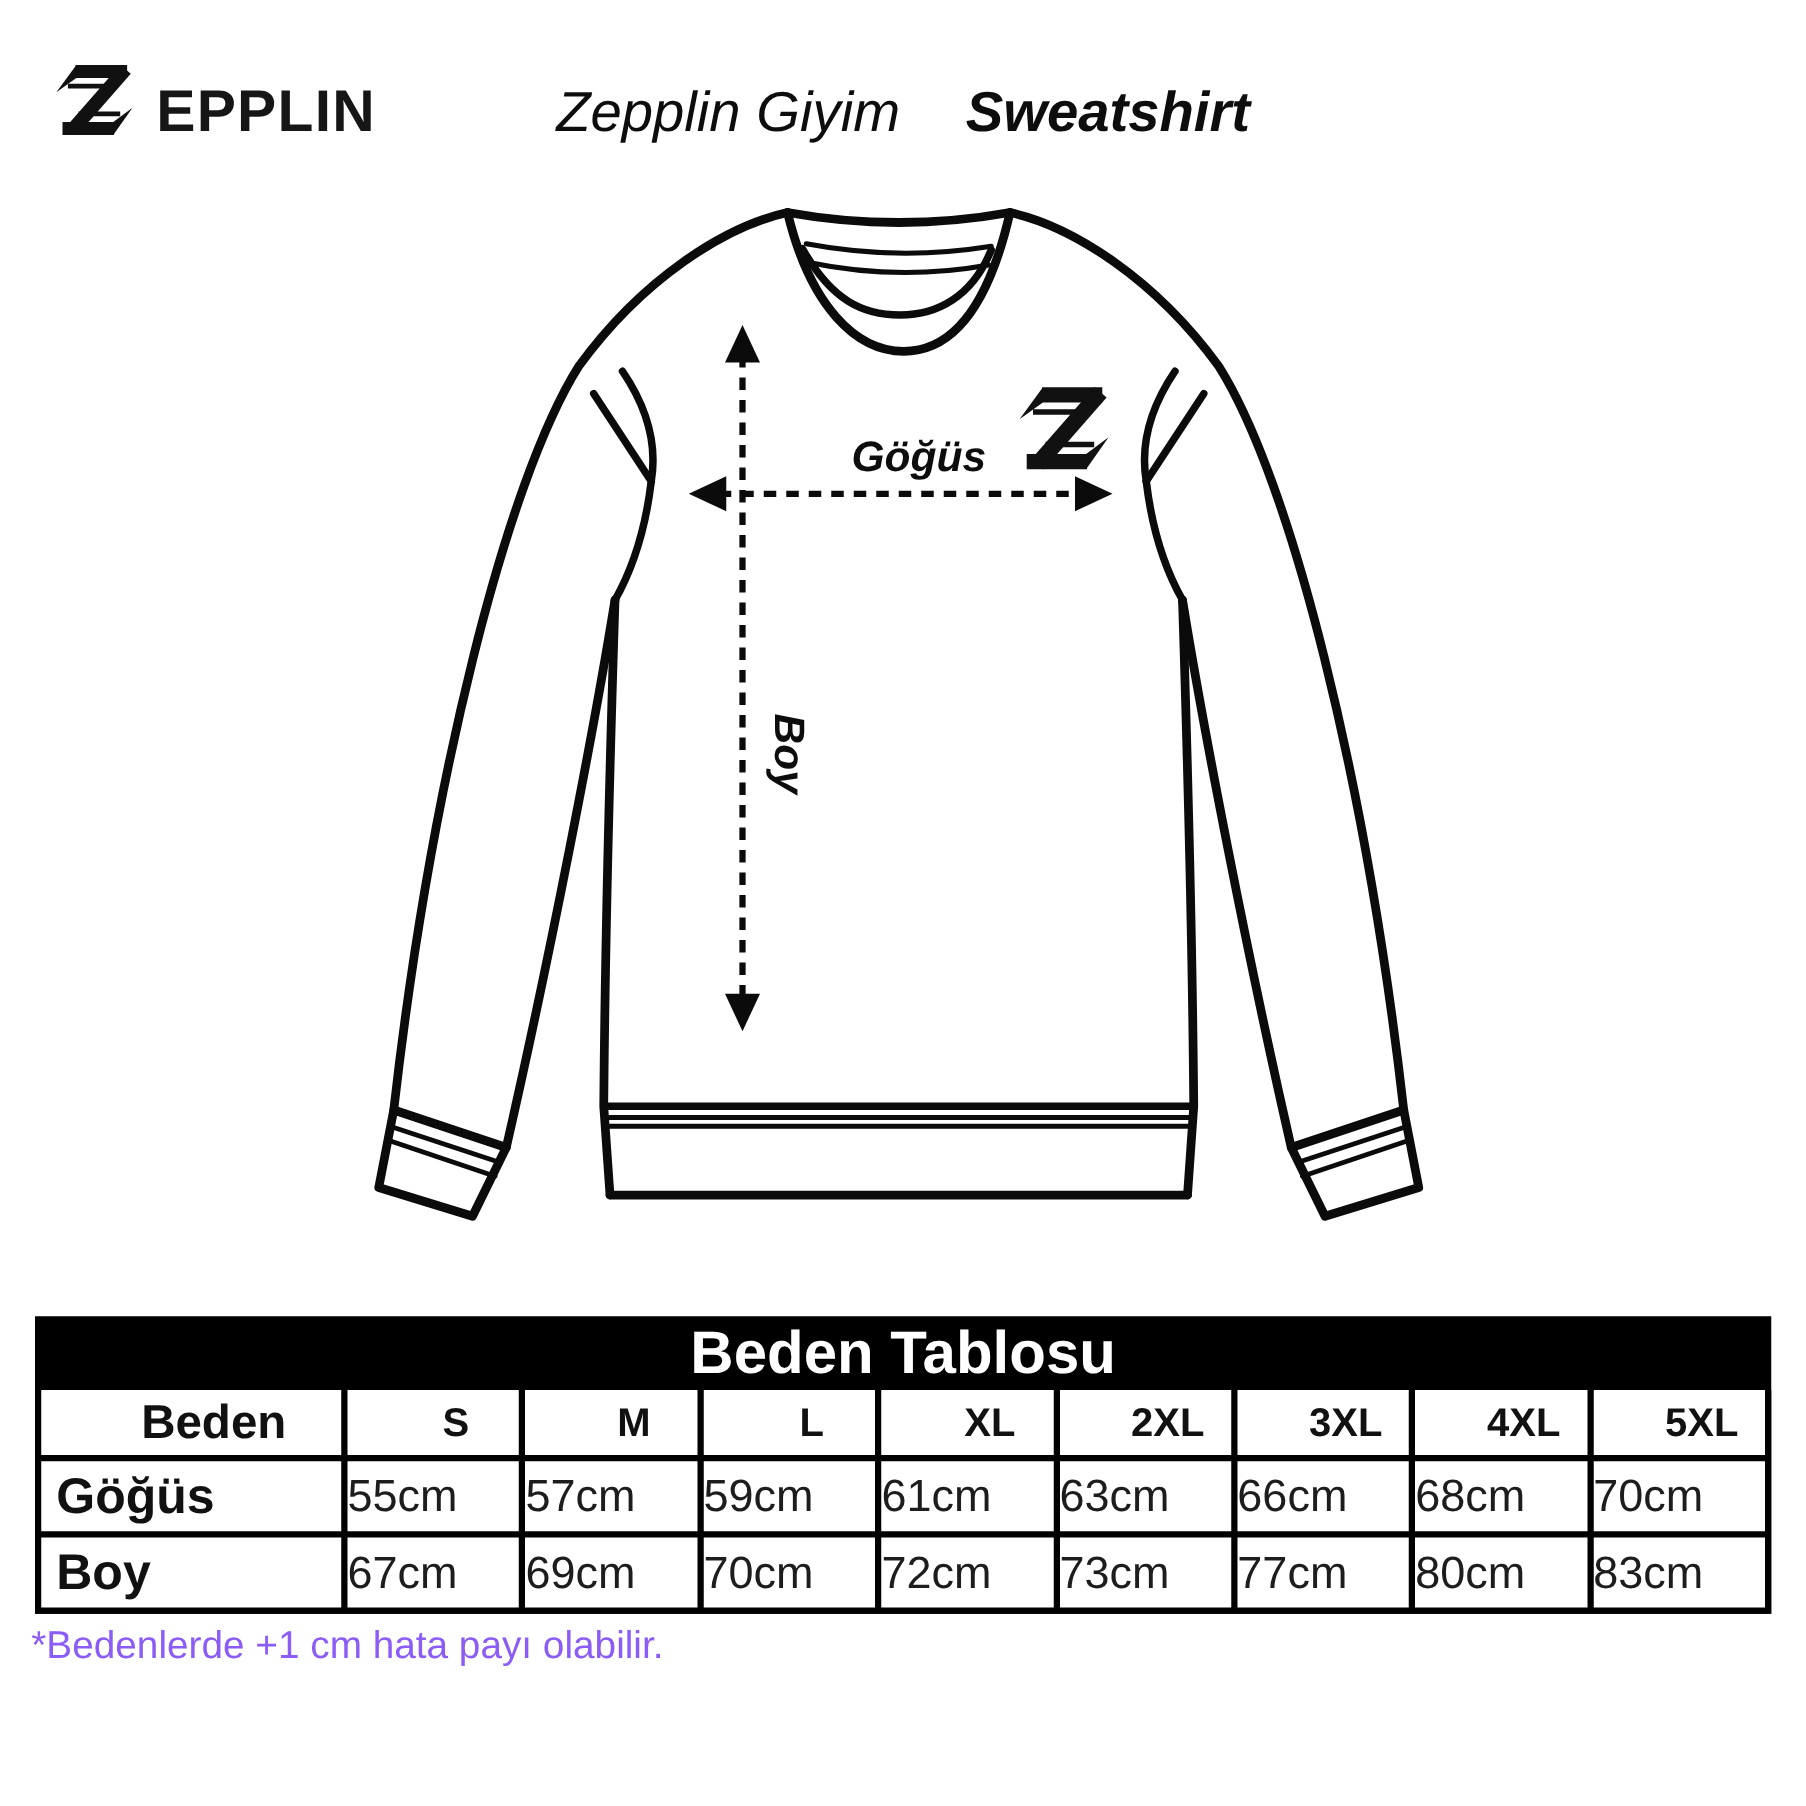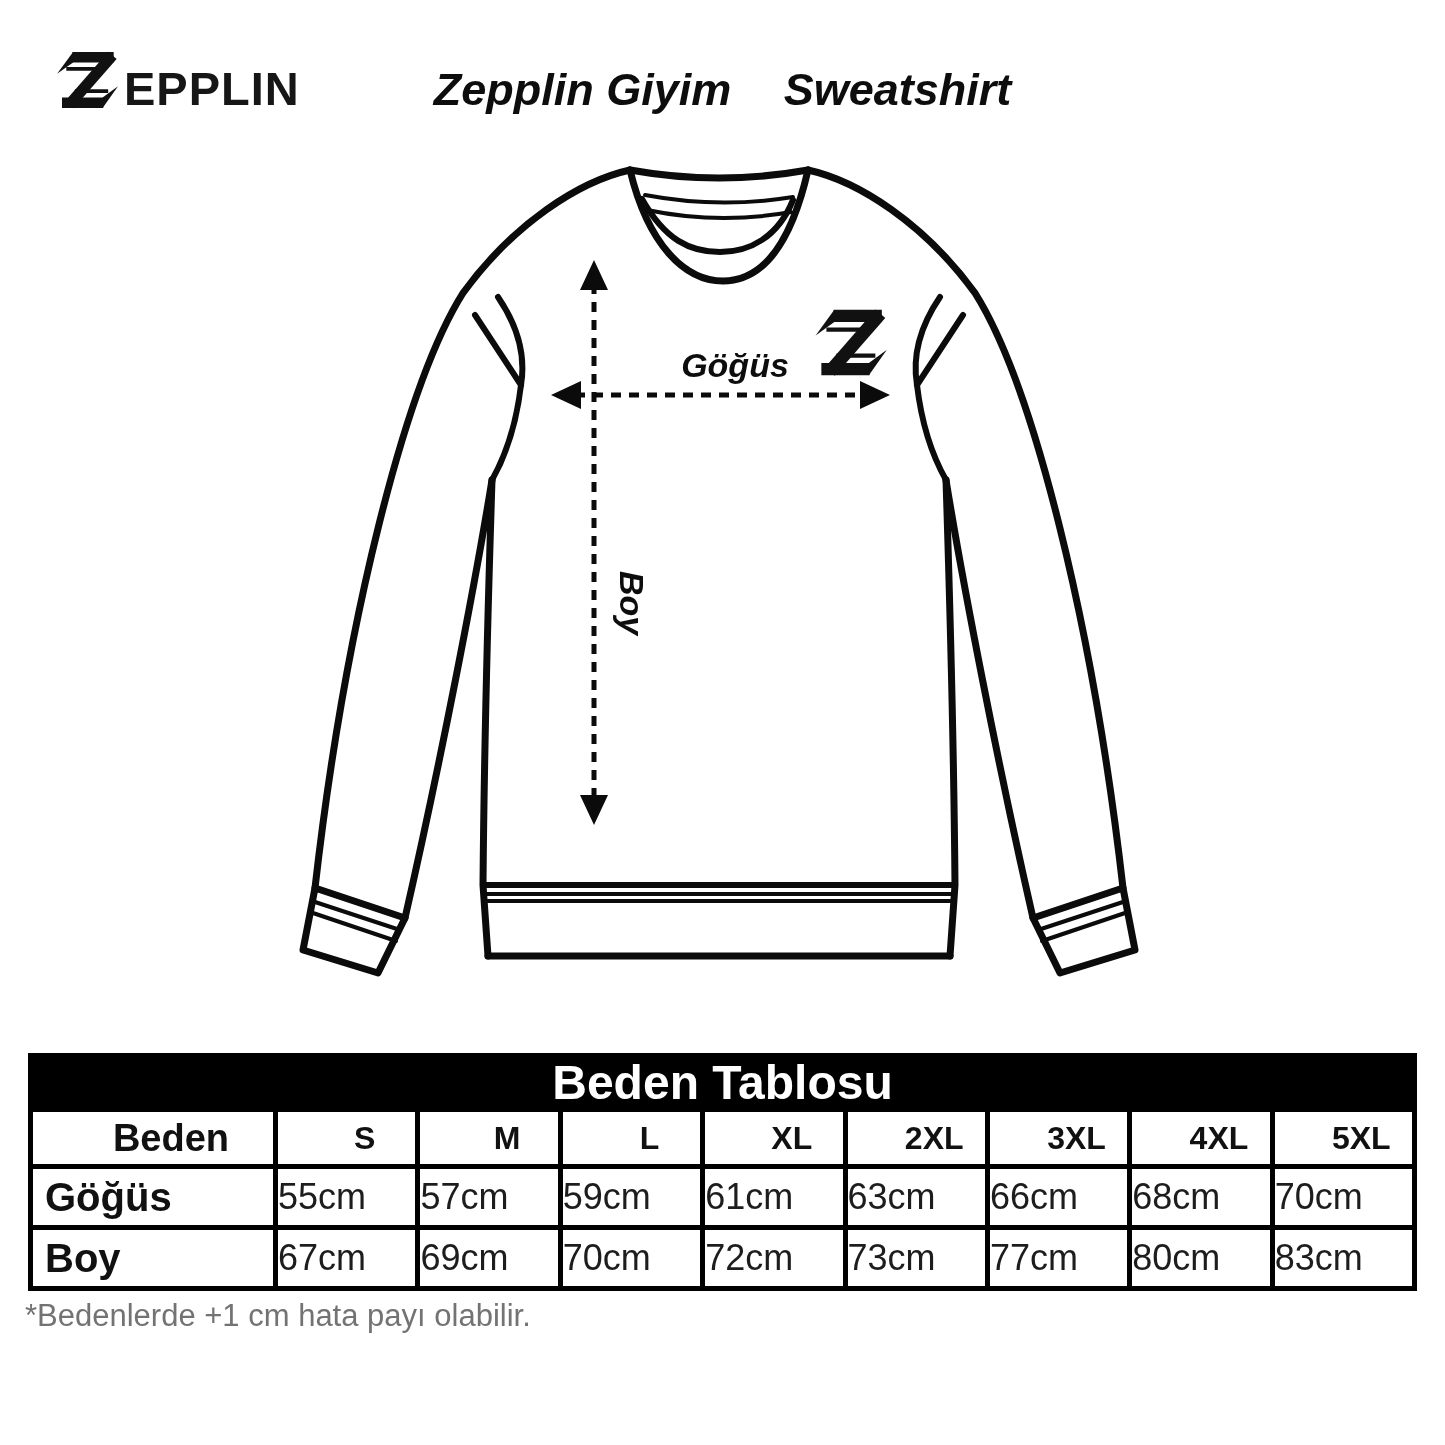--- a/index.html
+++ b/index.html
@@ -1,31 +1,31 @@
 <!DOCTYPE html>
 <html><head>
 <meta charset="utf-8">
 <style>
   html,body{margin:0;padding:0;}
   body{
     width:1445px;height:1445px;background:#ffffff;position:relative;
     font-family:"Liberation Sans", sans-serif;color:#111;overflow:hidden;
   }
   
-  .brand{position:absolute;left:54px;top:46px;display:flex;align-items:flex-end;gap:6px;}
+  .brand{position:absolute;left:42px;top:46px;display:flex;align-items:flex-end;gap:19px;}
   .brand .zmark-svg{width:64px;height:68px;display:block;}
   .brand .brand-text{
     font-size:47px;font-weight:600;letter-spacing:1px;line-height:1;
     color:#161616;margin-bottom:2px;
   }
   .page-title{
     position:absolute;left:0;top:64px;width:100%;text-align:center;
     font-size:45px;font-style:italic;color:#0d0d0d;
   }
-  .page-title .t-reg{font-weight:700;}
+  .page-title .t-reg{font-weight:400;}
   .page-title .t-bold{font-weight:700;margin-left:40px;}
   
   .garment-wrap{position:absolute;left:270px;top:155px;width:910px;height:870px;}
   .garment-wrap svg{width:100%;height:100%;display:block;}
   .outline{fill:none;stroke:#0b0b0b;stroke-width:7;stroke-linecap:round;stroke-linejoin:round;}
   .seam{fill:none;stroke:#0b0b0b;stroke-width:6;stroke-linecap:round;}
   .rib{fill:none;stroke:#0b0b0b;stroke-width:4;stroke-linecap:round;}
   .rib-thick{fill:none;stroke:#0b0b0b;stroke-width:6;stroke-linecap:round;}
   .dash{fill:none;stroke:#0b0b0b;stroke-width:5;stroke-dasharray:10 8;}
   .ah{fill:#0b0b0b;stroke:none;}
@@ -45,21 +45,21 @@
   .tbl-grid{
     display:grid;grid-template-columns:240px repeat(8,1fr);
     grid-auto-rows:auto;gap:5px;padding:0 5px 5px 5px;background:#000;
   }
   .cell{background:#fff;display:flex;align-items:center;box-sizing:border-box;}
   .cell.h{justify-content:center;font-weight:700;font-size:32px;height:52px;padding-left:36px;}
   .cell.h.first{font-size:38px;}
   .cell.lbl{font-weight:700;font-size:40px;padding-left:12px;height:56px;}
   .cell.val{font-weight:400;font-size:36px;height:56px;color:#1d1d1d;}
   .footnote{
-    position:absolute;left:25px;top:1298px;font-size:31px;color:#737373;
+    position:absolute;left:25px;top:1298px;font-size:31px;color:#8b5cf6;
   }
 </style>
 </head>
 <body>
 
 <div class="brand">
   <svg class="zmark-svg" viewBox="0 0 104 110" aria-hidden="true">
     <symbol id="zmark" viewBox="0 0 104 110">
       <g stroke="#111" fill="none" stroke-linecap="butt">
         <path d="M30 18 H97" stroke-width="17"></path>

